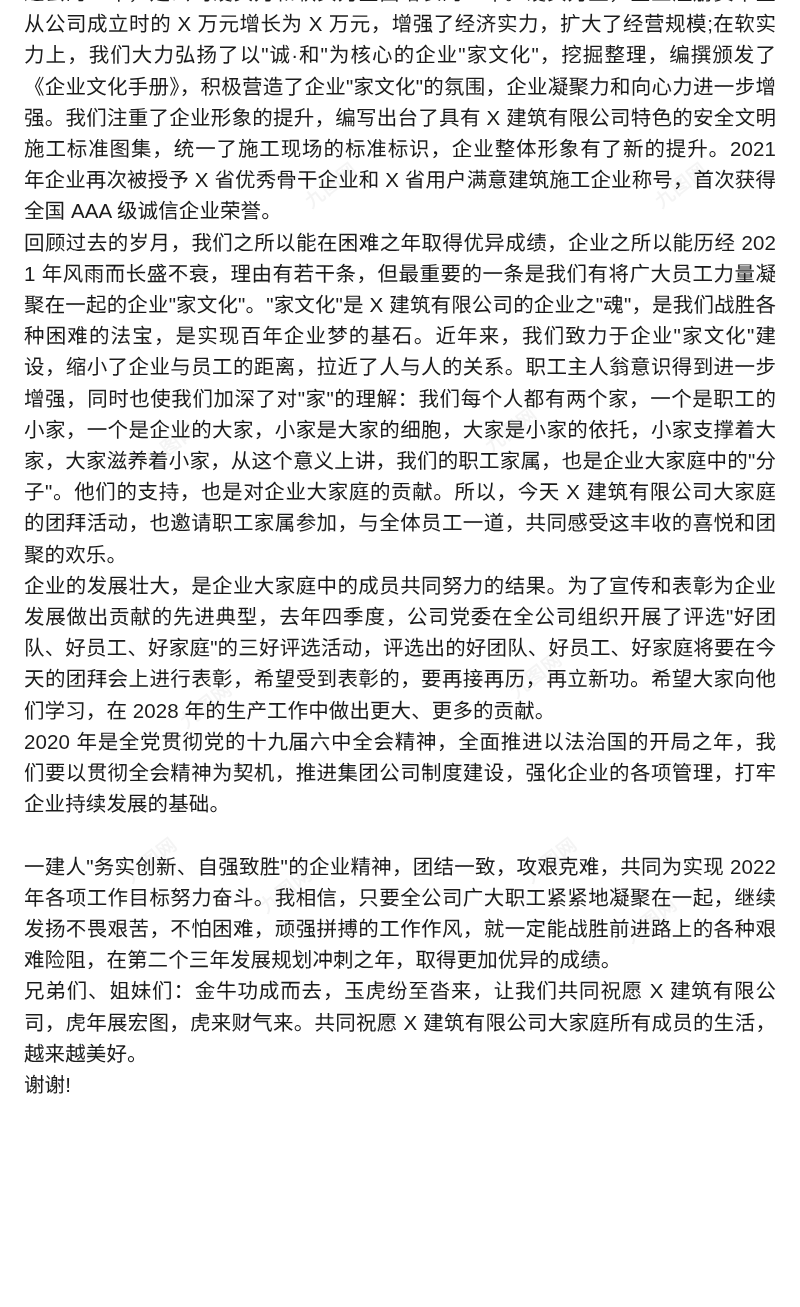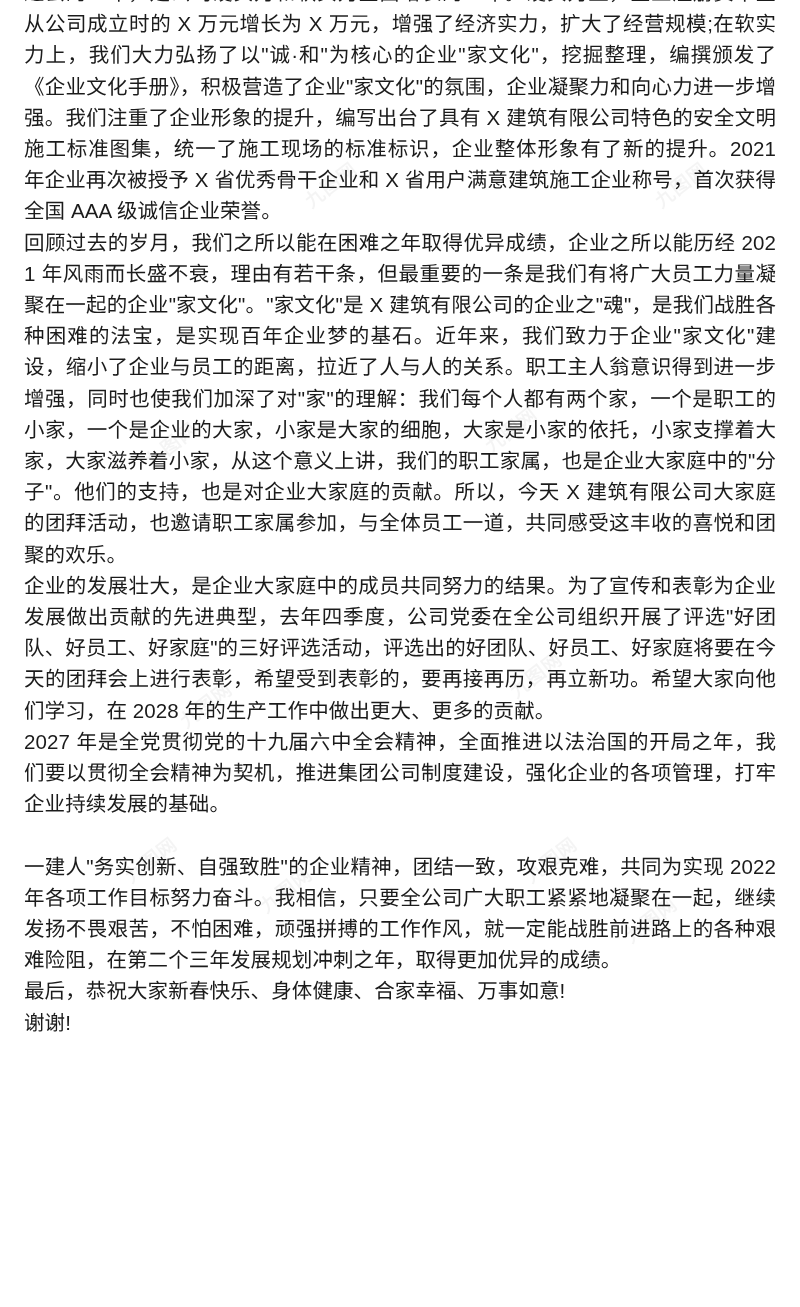--- a/index.html
+++ b/index.html
@@ -88,19 +88,19 @@
     <div class="wm" style="left:255px; top:875px;">九图网</div>
     <div class="wm" style="left:650px; top:170px;">九图网</div>
     <div class="wm" style="left:300px; top:170px;">九图网</div>
     <div class="wm" style="left:620px; top:905px;">九图网</div>
   </div>
 
   <div class="doc-body">
     <p class="para clipped-top">过去的一年，是公司硬实力和软实力全面增长的一年。硬实力上，企业注册资本金从公司成立时的 X 万元增长为 X 万元，增强了经济实力，扩大了经营规模;在软实力上，我们大力弘扬了以"诚·和"为核心的企业"家文化"，挖掘整理，编撰颁发了《企业文化手册》，积极营造了企业"家文化"的氛围，企业凝聚力和向心力进一步增强。我们注重了企业形象的提升，编写出台了具有 X 建筑有限公司特色的安全文明施工标准图集，统一了施工现场的标准标识，企业整体形象有了新的提升。2021 年企业再次被授予 X 省优秀骨干企业和 X 省用户满意建筑施工企业称号，首次获得全国 AAA 级诚信企业荣誉。</p>
     <p class="para">回顾过去的岁月，我们之所以能在困难之年取得优异成绩，企业之所以能历经 2021 年风雨而长盛不衰，理由有若干条，但最重要的一条是我们有将广大员工力量凝聚在一起的企业"家文化"。"家文化"是 X 建筑有限公司的企业之"魂"，是我们战胜各种困难的法宝，是实现百年企业梦的基石。近年来，我们致力于企业"家文化"建设，缩小了企业与员工的距离，拉近了人与人的关系。职工主人翁意识得到进一步增强，同时也使我们加深了对"家"的理解：我们每个人都有两个家，一个是职工的小家，一个是企业的大家，小家是大家的细胞，大家是小家的依托，小家支撑着大家，大家滋养着小家，从这个意义上讲，我们的职工家属，也是企业大家庭中的"分子"。他们的支持，也是对企业大家庭的贡献。所以，今天 X 建筑有限公司大家庭的团拜活动，也邀请职工家属参加，与全体员工一道，共同感受这丰收的喜悦和团聚的欢乐。</p>
     <p class="para">企业的发展壮大，是企业大家庭中的成员共同努力的结果。为了宣传和表彰为企业发展做出贡献的先进典型，去年四季度，公司党委在全公司组织开展了评选"好团队、好员工、好家庭"的三好评选活动，评选出的好团队、好员工、好家庭将要在今天的团拜会上进行表彰，希望受到表彰的，要再接再历，再立新功。希望大家向他们学习，在 2028 年的生产工作中做出更大、更多的贡献。</p>
-    <p class="para">2027 年是全党贯彻党的十九届六中全会精神，全面推进以法治国的开局之年，我们要以贯彻全会精神为契机，推进集团公司制度建设，强化企业的各项管理，打牢企业持续发展的基础。</p>
+    <p class="para">2020 年是全党贯彻党的十九届六中全会精神，全面推进以法治国的开局之年，我们要以贯彻全会精神为契机，推进集团公司制度建设，强化企业的各项管理，打牢企业持续发展的基础。</p>
     <p class="para spaced">一建人"务实创新、自强致胜"的企业精神，团结一致，攻艰克难，共同为实现 2022 年各项工作目标努力奋斗。我相信，只要全公司广大职工紧紧地凝聚在一起，继续发扬不畏艰苦，不怕困难，顽强拼搏的工作作风，就一定能战胜前进路上的各种艰难险阻，在第二个三年发展规划冲刺之年，取得更加优异的成绩。</p>
-    <p class="para">最后，恭祝大家新春快乐、身体健康、合家幸福、万事如意!</p>
+    <p class="para">兄弟们、姐妹们：金牛功成而去，玉虎纷至沓来，让我们共同祝愿 X 建筑有限公司，虎年展宏图，虎来财气来。共同祝愿 X 建筑有限公司大家庭所有成员的生活，越来越美好。</p>
     <p class="para">谢谢!</p>
   </div>
 
 </div>
 
 </body></html>

